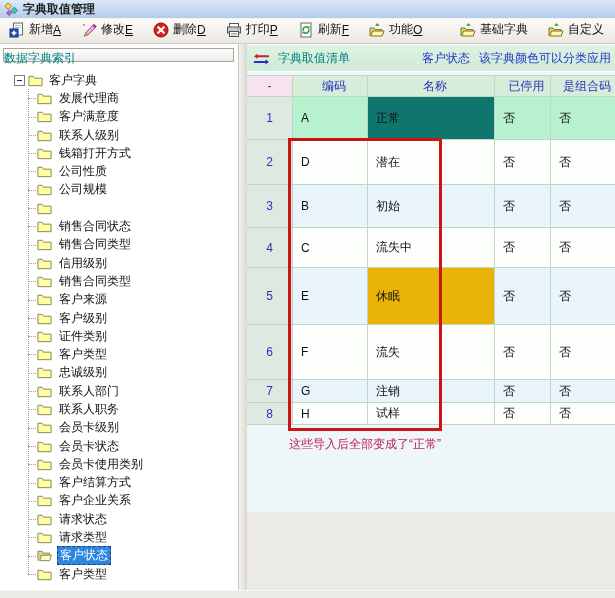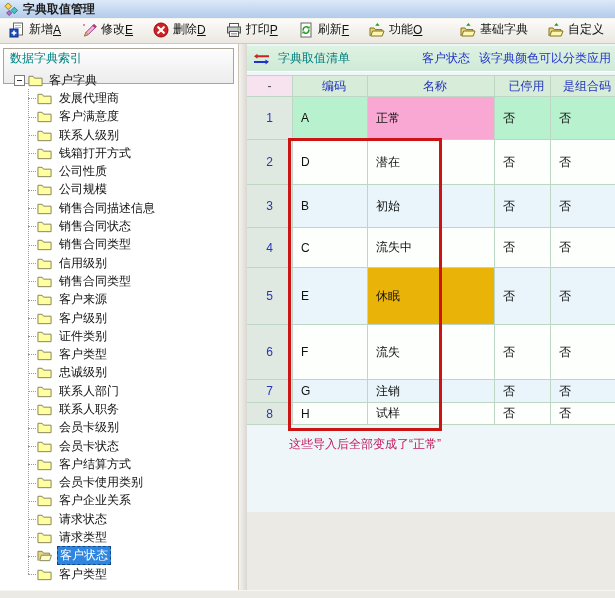--- a/index.html
+++ b/index.html
@@ -29,24 +29,24 @@
   #tb-right .tb-btn{margin-right:2px;margin-left:8px;}
   .tb-btn .icon{margin-right:4px;display:inline-flex;}
   .hotkey{text-decoration:underline;}
   .icon svg{display:block;}
   
   #left-panel{
     position:absolute;left:0;top:44px;width:238px;height:546px;
     background:#ffffff;box-sizing:border-box;overflow:hidden;
   }
   #left-header{
-    position:absolute;left:3px;top:4px;right:4px;height:36px;line-height:18px;
+    position:absolute;left:3px;top:4px;right:4px;height:14px;line-height:18px;
     background:linear-gradient(#fdfdfd,#ececec);
     border:1px solid #a9a699;box-shadow:0 0 0 1px #ffffff;
-    color:#008080;padding-left:6px;box-sizing:border-box;
+    color:#008080;box-sizing:border-box;
   }
   #tree{
     position:absolute;left:0;top:27px;right:0;bottom:0;overflow:hidden;
   }
   .tree-row{height:18.3px;display:flex;align-items:center;white-space:nowrap;position:relative;}
   .tree-root-row{padding-left:14px;}
   .expandbox{
     width:11px;height:11px;box-sizing:border-box;border:1px solid #7c7c7c;background:#fff;
     display:inline-flex;align-items:center;justify-content:center;margin-right:3px;flex:none;
   }
@@ -288,21 +288,20 @@
             </svg>
           </span>
           <span class="tree-label">公司规模</span>
         </div>
         <div class="tree-row tree-child">
           <span class="icon">
             <svg width="15" height="15" viewBox="0 0 16 16">
               <path d="M1 13.5 V3.5 h4.5 l1.4 2 H15 v8 z" fill="#ffffa0" stroke="#80805a"></path>
             </svg>
           </span>
-          <span class="tree-label">销售合同描述信息</span>
         </div>
         <div class="tree-row tree-child">
           <span class="icon">
             <svg width="15" height="15" viewBox="0 0 16 16">
               <path d="M1 13.5 V3.5 h4.5 l1.4 2 H15 v8 z" fill="#ffffa0" stroke="#80805a"></path>
             </svg>
           </span>
           <span class="tree-label">销售合同状态</span>
         </div>
         <div class="tree-row tree-child">
@@ -400,29 +399,29 @@
             </svg>
           </span>
           <span class="tree-label">会员卡状态</span>
         </div>
         <div class="tree-row tree-child">
           <span class="icon">
             <svg width="15" height="15" viewBox="0 0 16 16">
               <path d="M1 13.5 V3.5 h4.5 l1.4 2 H15 v8 z" fill="#ffffa0" stroke="#80805a"></path>
             </svg>
           </span>
+          <span class="tree-label">会员卡使用类别</span>
+        </div>
+        <div class="tree-row tree-child">
+          <span class="icon">
+            <svg width="15" height="15" viewBox="0 0 16 16">
+              <path d="M1 13.5 V3.5 h4.5 l1.4 2 H15 v8 z" fill="#ffffa0" stroke="#80805a"></path>
+            </svg>
+          </span>
           <span class="tree-label">客户结算方式</span>
-        </div>
-        <div class="tree-row tree-child">
-          <span class="icon">
-            <svg width="15" height="15" viewBox="0 0 16 16">
-              <path d="M1 13.5 V3.5 h4.5 l1.4 2 H15 v8 z" fill="#ffffa0" stroke="#80805a"></path>
-            </svg>
-          </span>
-          <span class="tree-label">会员卡使用类别</span>
         </div>
         <div class="tree-row tree-child">
           <span class="icon">
             <svg width="15" height="15" viewBox="0 0 16 16">
               <path d="M1 13.5 V3.5 h4.5 l1.4 2 H15 v8 z" fill="#ffffa0" stroke="#80805a"></path>
             </svg>
           </span>
           <span class="tree-label">客户企业关系</span>
         </div>
         <div class="tree-row tree-child">
@@ -481,21 +480,21 @@
       <div class="trow thead" style="height: 22px;">
         <div class="tcell c-num c-dash">-</div>
         <div class="tcell c-code">编码</div>
         <div class="tcell c-name">名称</div>
         <div class="tcell c-stop">已停用</div>
         <div class="tcell c-combo">是组合码</div>
       </div>
       <div class="trow" style="height: 43px;">
         <div class="tcell c-num">1</div>
         <div class="tcell c-code" style="background: rgb(183, 241, 205);">A</div>
-        <div class="tcell c-name" style="background: #f9a8d4;">正常</div>
+        <div class="tcell c-name" style="background: #0f766e;">正常</div>
         <div class="tcell c-stop" style="background: rgb(183, 241, 205);">否</div>
         <div class="tcell c-combo" style="background: rgb(183, 241, 205);">否</div>
       </div>
       <div class="trow" style="height: 45px;">
         <div class="tcell c-num">2</div>
         <div class="tcell c-code" style="background: rgb(253, 255, 253);">D</div>
         <div class="tcell c-name" style="background: rgb(253, 255, 253);">潜在</div>
         <div class="tcell c-stop" style="background: rgb(253, 255, 253);">否</div>
         <div class="tcell c-combo" style="background: rgb(253, 255, 253);">否</div>
       </div>

